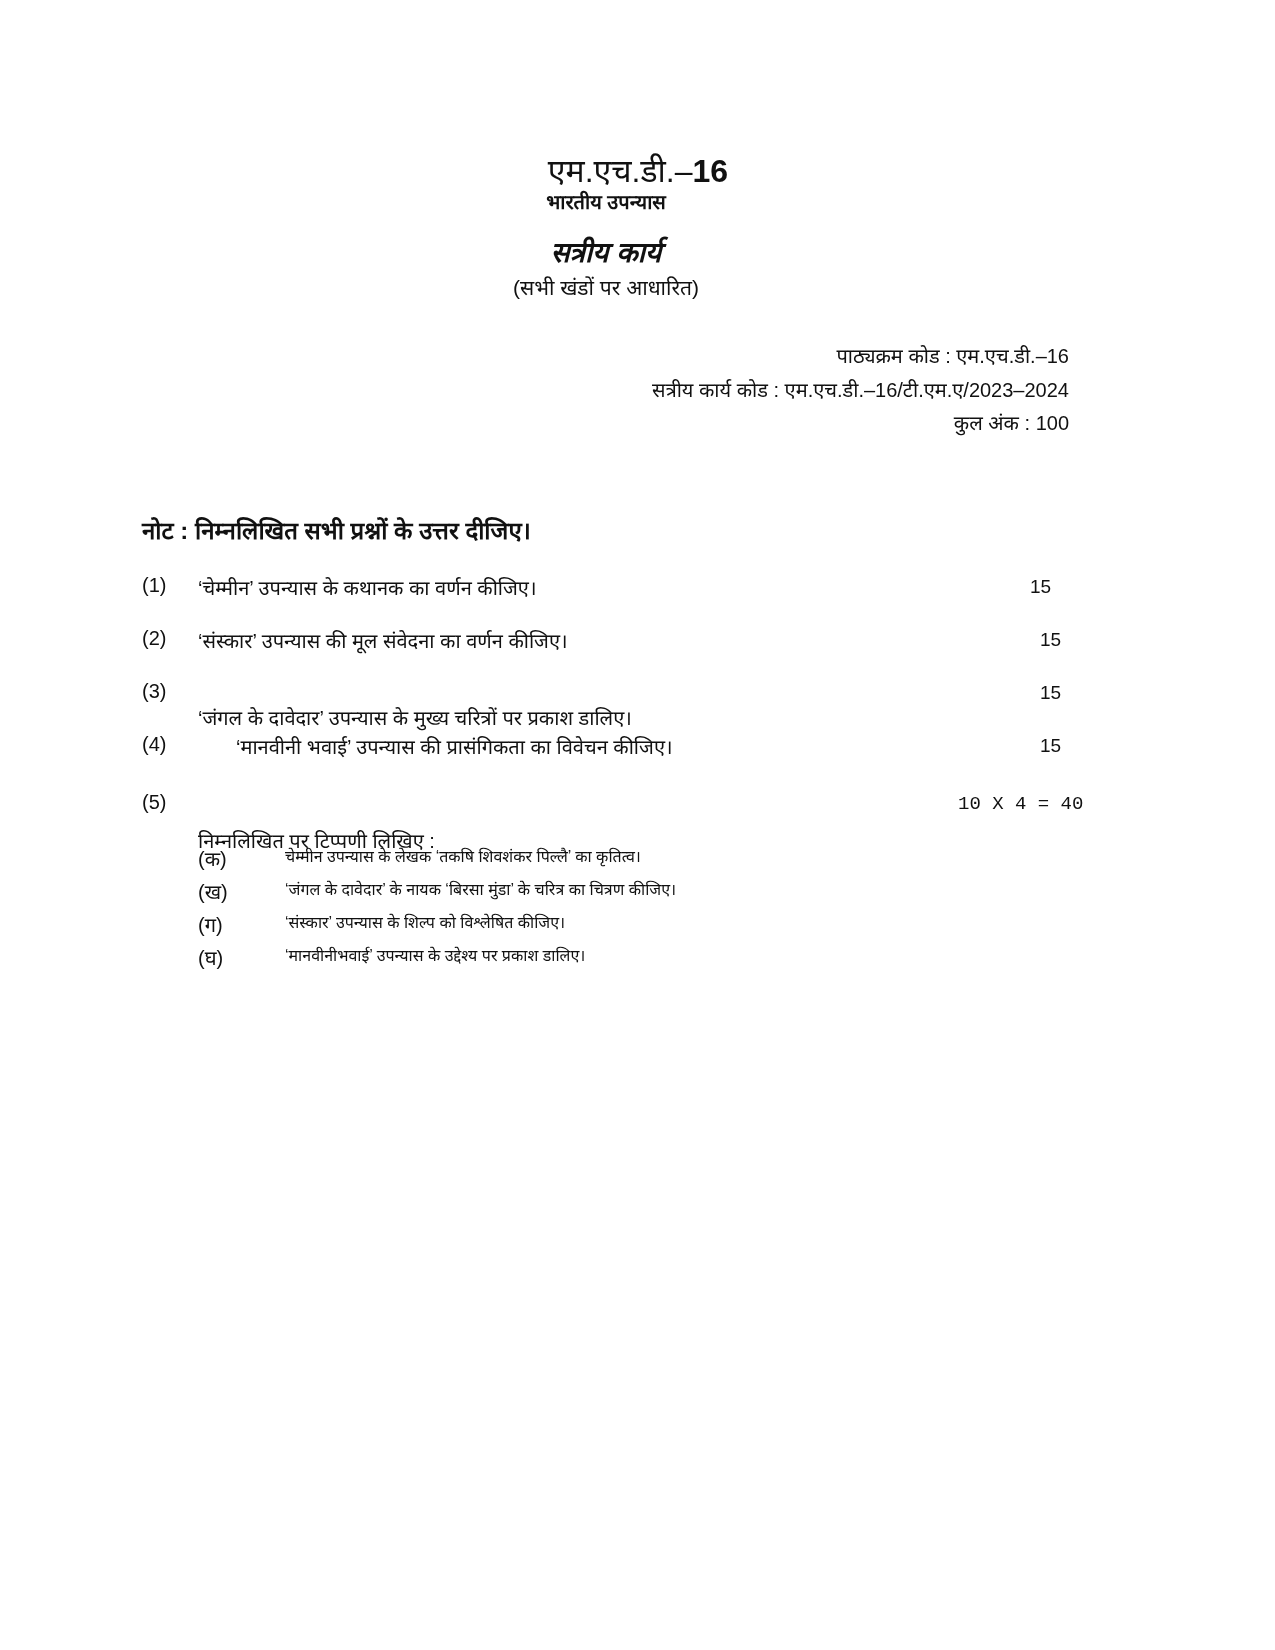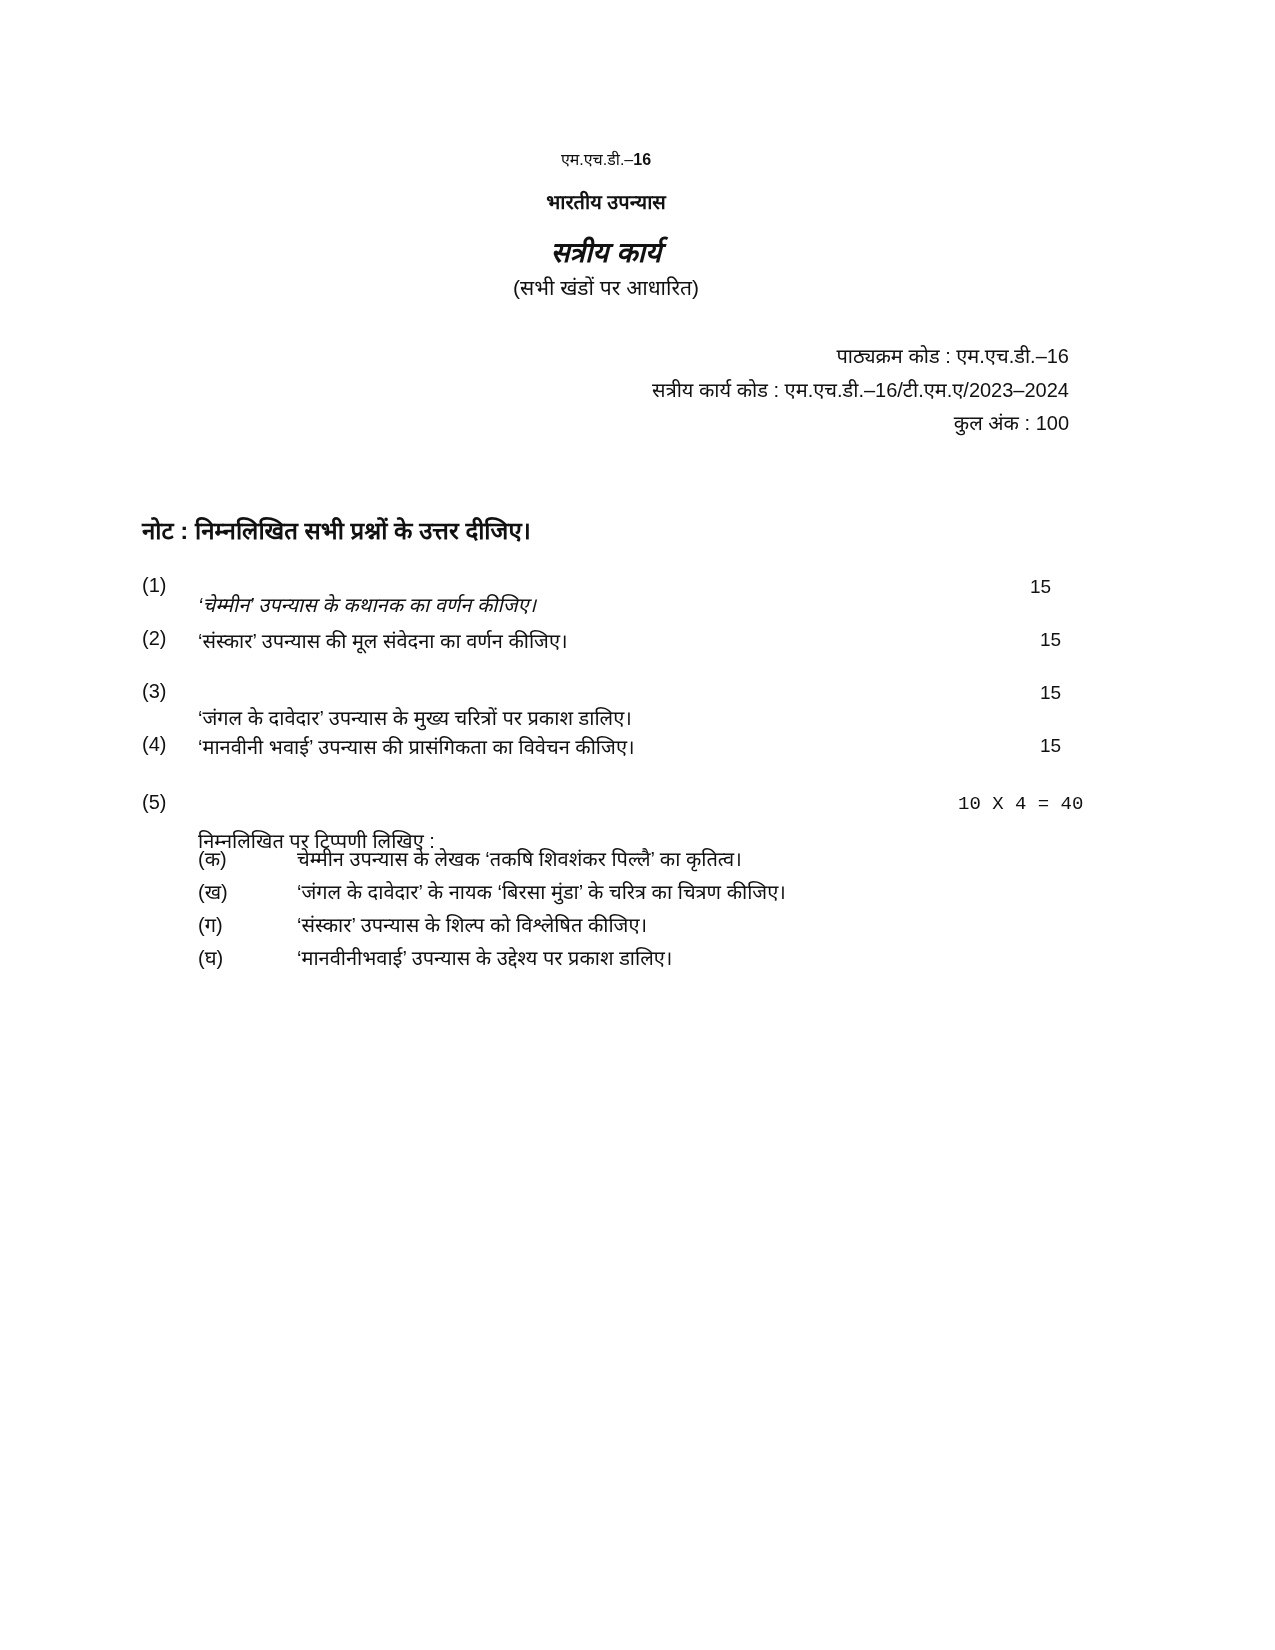--- a/index.html
+++ b/index.html
@@ -2,68 +2,68 @@
 <html><head>
 <meta charset="utf-8">
 <style>
   html, body { margin: 0; padding: 0; background: #ffffff; }
   body {
     width: 1275px; height: 1650px; position: relative; overflow: hidden;
     font-family: "Liberation Sans", "DejaVu Sans", sans-serif; color: #111111;
   }
   .abs { position: absolute; }
   .center { left: 0; width: 1212px; text-align: center; }
-  .code { font-size: 16px; top: 148px; font-weight: normal; }
+  .code { font-size: 32px; top: 148px; font-weight: normal; padding-left: 32px; }
   .code .num { font-weight: bold; }
   .title { font-size: 20px; top: 188px; font-weight: bold; }
   .subtitle { font-size: 28px; top: 232px; font-weight: bold; font-style: italic; }
   .basis { font-size: 21px; top: 273px; }
   .meta { right: 206px; font-size: 20px; text-align: left; white-space: nowrap; }
   .note { left: 142px; top: 513px; font-size: 24px; font-weight: bold; }
   .q-num { left: 142px; font-size: 20px; }
   .q-text { left: 198px; font-size: 20px; white-space: nowrap; }
   .q-marks { font-size: 19px; white-space: nowrap; }
   .sub-label { left: 198px; font-size: 20px; }
-  .sub-text { left: 297px; font-size: 20px; white-space: nowrap; }
+  .sub-text { left: 285px; font-size: 16px; white-space: nowrap; }
 </style>
 </head>
 <body>
 
 <div>
 
   <div class="abs center code"><span>एम.एच.डी.–</span><span class="num">16</span></div>
   <div class="abs center title">भारतीय उपन्यास</div>
   <div class="abs center subtitle">सत्रीय कार्य</div>
   <div class="abs center basis">(सभी खंडों पर आधारित)</div>
 
   <div class="abs meta" style="top:342px;">पाठ्यक्रम कोड : एम.एच.डी.–16</div>
   <div class="abs meta" style="top:376px;">सत्रीय कार्य कोड : एम.एच.डी.–16/टी.एम.ए/2023–2024</div>
   <div class="abs meta" style="top:409px;">कुल अंक : 100</div>
 
   <div class="abs note">नोट : निम्नलिखित सभी प्रश्नों के उत्तर दीजिए।</div>
 
   <div>
     <div>
       <div class="abs q-num" style="top:574px;">(1)</div>
-      <div class="abs q-text" style="top:591px;font-style:italic;">‘चेम्मीन’ उपन्यास के कथानक का वर्णन कीजिए।</div>
+      <div class="abs q-text" style="top:574px;">‘चेम्मीन’ उपन्यास के कथानक का वर्णन कीजिए।</div>
       <div class="abs q-marks" style="top:576px; left:1030px;">15</div>
     </div>
     <div>
       <div class="abs q-num" style="top:627px;">(2)</div>
       <div class="abs q-text" style="top:627px;">‘संस्कार’ उपन्यास की मूल संवेदना का वर्णन कीजिए।</div>
       <div class="abs q-marks" style="top:629px; left:1040px;">15</div>
     </div>
     <div>
       <div class="abs q-num" style="top:680px;">(3)</div>
       <div class="abs q-text" style="top:704px;">‘जंगल के दावेदार’ उपन्यास के मुख्य चरित्रों पर प्रकाश डालिए।</div>
       <div class="abs q-marks" style="top:682px; left:1040px;">15</div>
     </div>
     <div>
       <div class="abs q-num" style="top:733px;">(4)</div>
-      <div class="abs q-text" style="top:733px;">‘मानवीनी भवाई’ उपन्यास की प्रासंगिकता का विवेचन कीजिए।</div>
+      <div class="abs q-text" style="top:733px;margin-left:38px;">‘मानवीनी भवाई’ उपन्यास की प्रासंगिकता का विवेचन कीजिए।</div>
       <div class="abs q-marks" style="top:735px; left:1040px;">15</div>
     </div>
     <div>
       <div class="abs q-num" style="top:791px;">(5)</div>
       <div class="abs q-text" style="top:791px;margin-top:36px;">निम्नलिखित पर टिप्पणी लिखिए :</div>
       <div class="abs q-marks" style="top:793px; left:958px;font-family:Liberation Mono, monospace;">10 X 4 = 40</div>
     </div>
   </div>
 
   <div>

